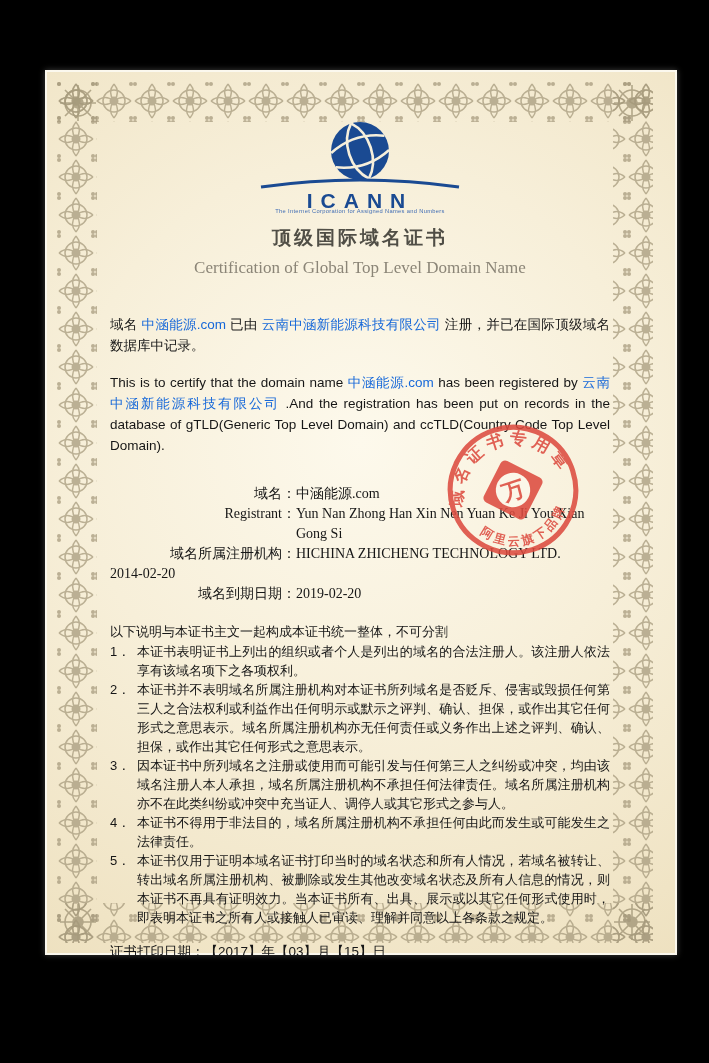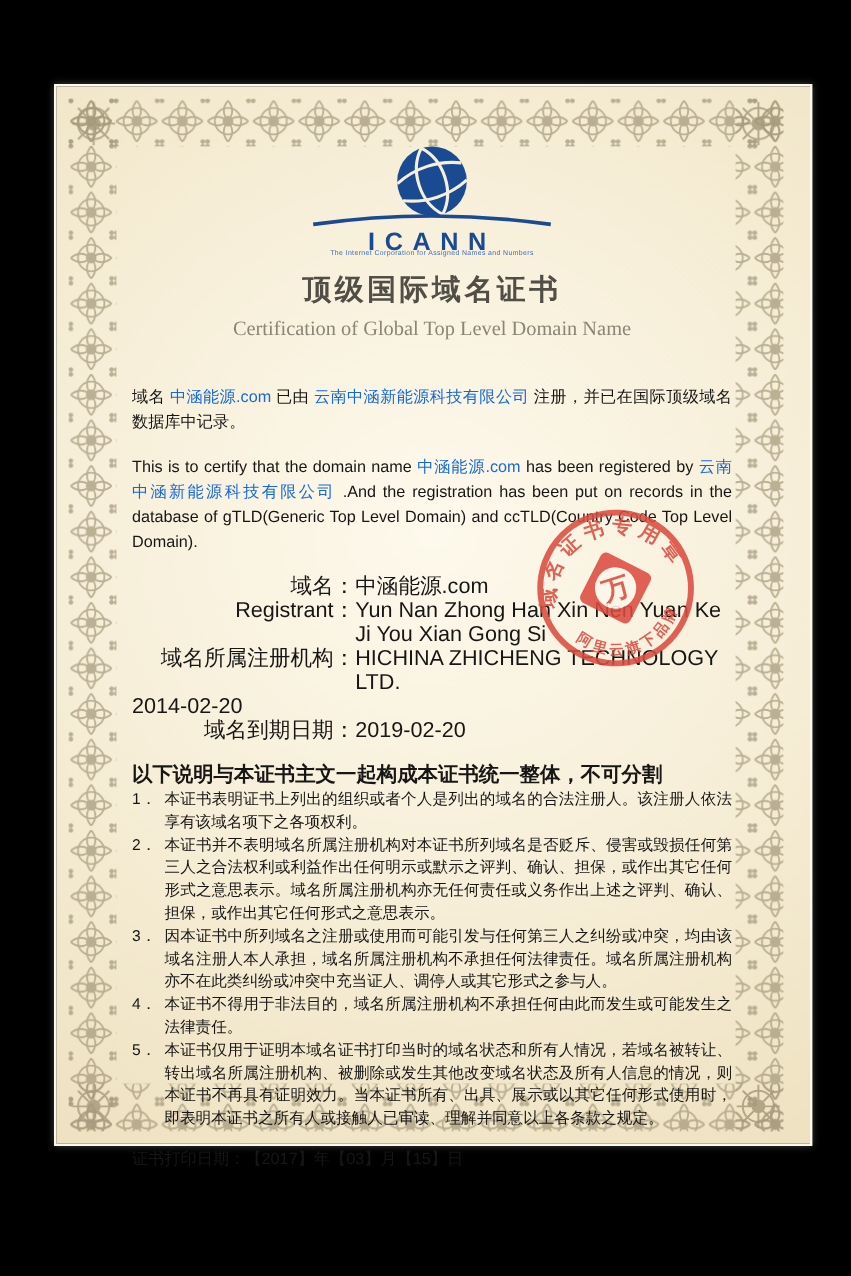--- a/index.html
+++ b/index.html
@@ -13,31 +13,31 @@
     background:radial-gradient(ellipse 120% 85% at 50% 42%, #fdf9ec 0%, #f7efd9 38%, #f0e4c5 72%, #e9dab4 100%);
     box-shadow:0 0 6px rgba(255,255,250,.25);
   }
   .ornament{position:absolute;left:10px;top:10px;width:596px;height:861px;color:#a79b7d;pointer-events:none;}
   .content{
     position:absolute;left:63px;top:48px;width:500px;color:#161616;
   }
   .logo-block{text-align:center;}
   .logo-svg{display:block;margin:0 auto;color:#1a4a92;}
   .logo-tagline{font-size:7px;transform:scale(.82);transform-origin:center top;color:#3f6cb4;margin-top:-4px;letter-spacing:.4px;}
-  .title-zh{margin-top:10px;text-align:center;font-size:24px;font-weight:bold;letter-spacing:3px;color:#504e46;}
+  .title-zh{margin-top:10px;text-align:center;font-size:19px;font-weight:bold;letter-spacing:3px;color:#504e46;}
   .title-en{margin-top:7px;text-align:center;font-size:17px;font-weight:normal;color:#8b8577;font-family:"Liberation Serif","DejaVu Serif",serif;}
   .para{margin-top:0;font-size:13.5px;line-height:21px;text-align:justify;}
   .para-zh{margin-top:36px;}
   .para-en{margin-top:16px;}
   .hl{color:var(--link,#1668d9);}
-  .fields{margin-top:16px;font-size:18px;line-height:20px;}
+  .fields{margin-top:28px;font-size:14px;line-height:20px;font-family:Liberation Serif, serif;}
   .field-row{display:flex;}
   .field-label{width:186px;text-align:right;flex:0 0 auto;}
   .field-value{flex:1;text-align:left;}
-  .terms-intro{margin-top:18px;font-size:17px;line-height:19px;font-weight:bold;}
+  .terms-intro{margin-top:18px;font-size:13px;line-height:19px;}
   .terms{margin-top:1px;font-size:13px;line-height:19px;}
   .term-item{display:flex;}
   .term-num{width:27px;flex:0 0 auto;}
   .term-text{flex:1;text-align:justify;}
   .print-date{margin-top:16px;font-size:13.5px;}
   .stamp{position:absolute;left:380px;top:332px;width:172px;height:172px;color:var(--stamp,#dc4a3e);opacity:.87;pointer-events:none;}
   .stamp text{font-weight:bold;fill:currentColor;font-family:"Liberation Sans","DejaVu Sans",sans-serif;}
 </style>
 </head>
 <body>

